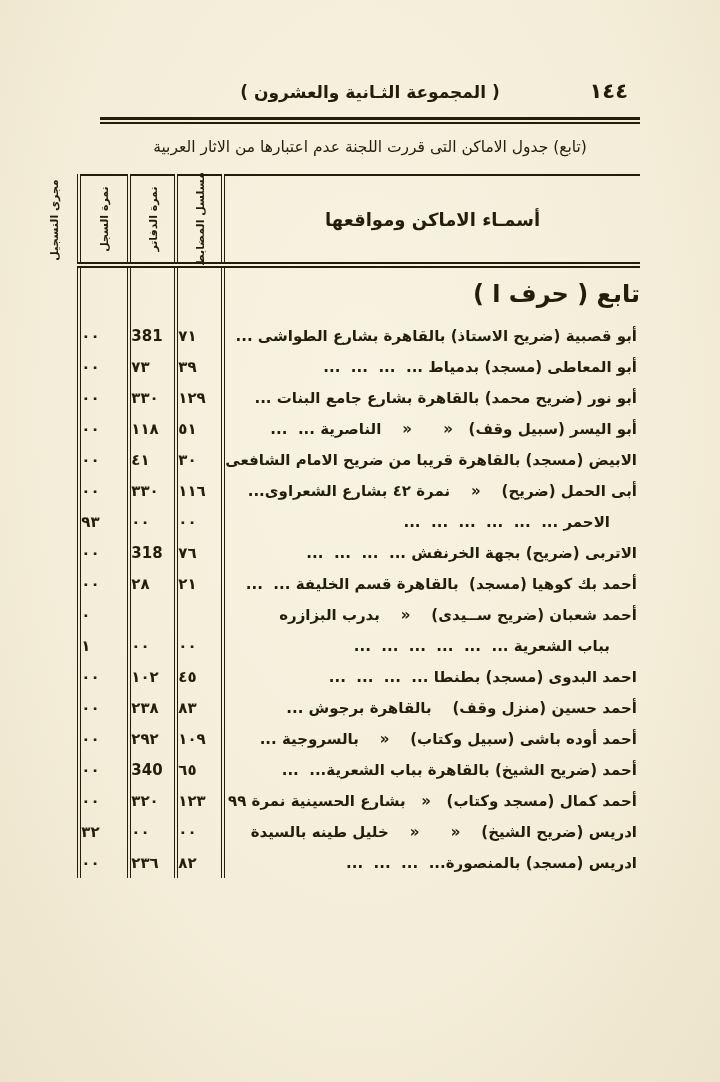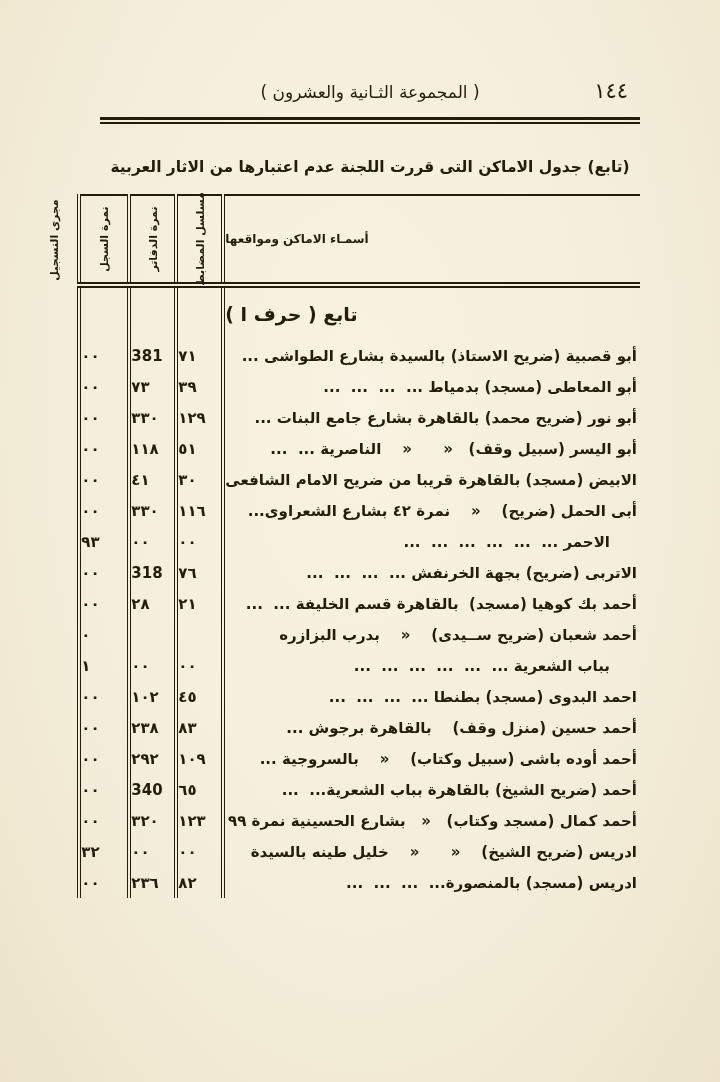--- a/index.html
+++ b/index.html
@@ -6,43 +6,43 @@
   body{
     width:720px;height:1082px;overflow:hidden;
     font-family:"DejaVu Sans",sans-serif;
     color:#251d0c;direction:rtl;background:#efe7d2;
   }
   .page{
     position:relative;width:720px;height:1082px;box-sizing:border-box;
     padding:80px 80px 0 0;
     background:radial-gradient(ellipse at 50% 38%,#f8f3e2 0%,#f4edd9 60%,#ece3ca 100%);
   }
-  .masthead{position:relative;width:540px;height:30px;font-weight:normal}
+  .masthead{position:relative;width:540px;height:30px;font-weight:bold}
   .collection-title{display:block;text-align:center;font-size:17px;padding-top:2px}
   .page-number{position:absolute;right:12px;top:-1px;font-size:21px}
   .head-rule{width:540px;margin-top:7px;height:7px;box-sizing:border-box;
     border-top:3px solid #251d0c;border-bottom:2px solid #251d0c}
-  .table-title{width:540px;margin-top:34px;text-align:center;font-size:15.5px;
-    font-weight:bold;white-space:nowrap}
+  .table-title{width:540px;margin-top:14px;text-align:center;font-size:15.5px;
+    font-weight:normal;white-space:nowrap}
   table.places{border-collapse:collapse;margin-top:18px;table-layout:fixed}
   col.c-names{width:393px} col.c-m{width:47px} col.c-d{width:47px}
   col.c-s{width:50px} col.c-outer{width:48px}
   th,td{padding:0;font-weight:bold;color:#251d0c}
   thead th{height:86px;border-top:2.5px solid #251d0c;border-bottom:6px double #251d0c;position:relative}
   thead th.outer-th{border:none}
   .bl{border-left:4px double #251d0c}
-  .names-th{font-size:12px;text-align:left;vertical-align:middle;letter-spacing:1px}
+  .names-th{font-size:18px;text-align:center;vertical-align:middle;letter-spacing:1px}
   .vlabel{position:absolute;top:50%;left:50%;transform:translate(-50%,-50%) rotate(-90deg);
     white-space:nowrap;font-size:11px;font-weight:bold}
   td.name-cell{font-size:15px;text-align:right;padding-right:3px;white-space:pre;
     overflow:hidden;height:31px;vertical-align:middle}
   td.name-cell.indent{padding-right:30px}
   td.num-cell{font-size:15px;text-align:left;vertical-align:middle}
   tr.section-row td{height:52px}
-  td.section-cell{font-size:19px;text-align:left;vertical-align:middle}
+  td.section-cell{font-size:24px;text-align:right;vertical-align:middle}
   td.outer-cell{border:none}
 </style>
 </head>
 <body>
 
 <div class="page">
 
   <div class="masthead">
     <span class="collection-title">( المجموعة الثـانية والعشرون )</span>
     <span class="page-number">١٤٤</span>
@@ -79,21 +79,21 @@
     </thead>
     <tbody>
       <tr class="section-row">
         <td class="section-cell bl">تابع ( حرف ا )</td>
         <td class="num-cell bl"></td>
         <td class="num-cell bl"></td>
         <td class="num-cell bl"></td>
         <td class="outer-cell"></td>
       </tr>
     <tr>
-          <td class="name-cell bl">أبو قصبية (ضريح الاستاذ) بالسيدة بشارع الطواشى ...</td>
+          <td class="name-cell bl">أبو قصبية (ضريح الاستاذ) بالقاهرة بشارع الطواشى ...</td>
           <td class="num-cell bl">٧١</td>
           <td class="num-cell bl">381</td>
           <td class="num-cell bl">٠٠</td>
           <td class="outer-cell"></td>
         </tr>
         <tr>
           <td class="name-cell bl">أبو المعاطى (مسجد) بدمياط ...  ...  ...  ...</td>
           <td class="num-cell bl">٣٩</td>
           <td class="num-cell bl">٧٣</td>
           <td class="num-cell bl">٠٠</td>

